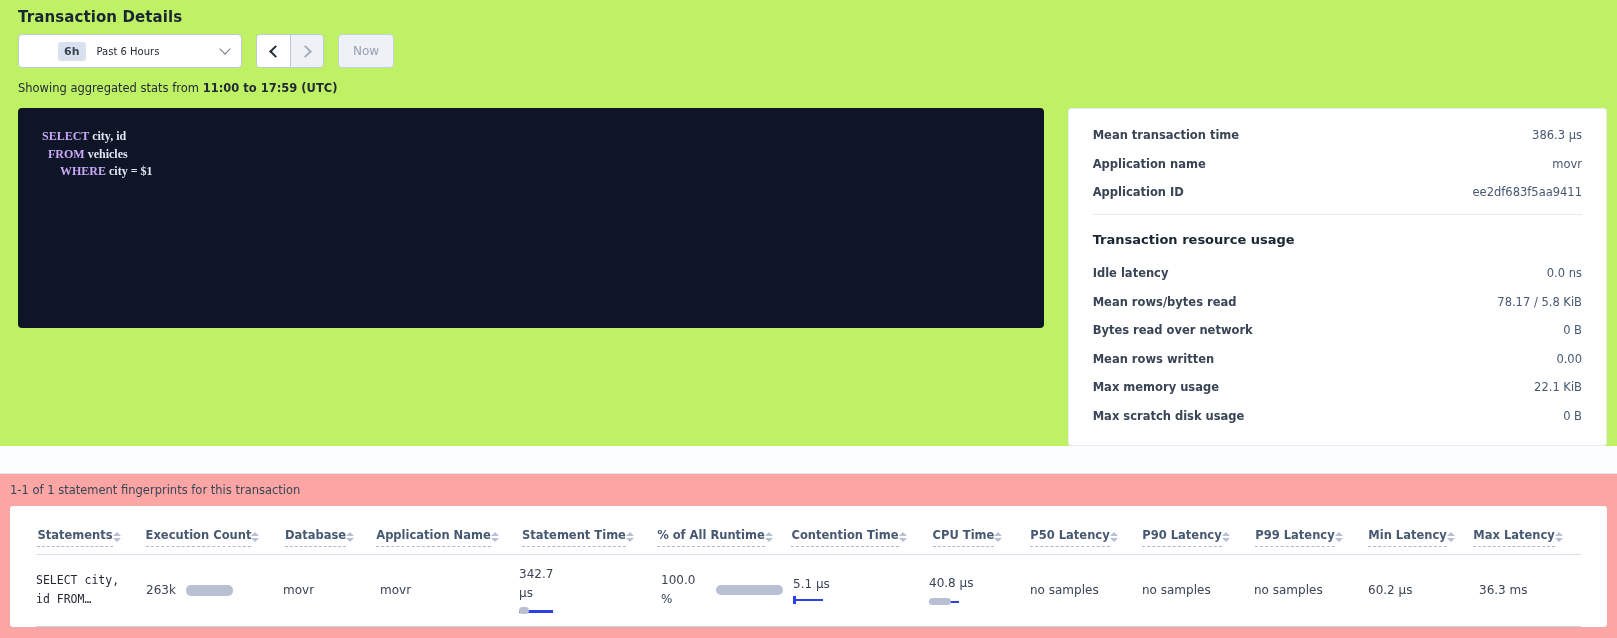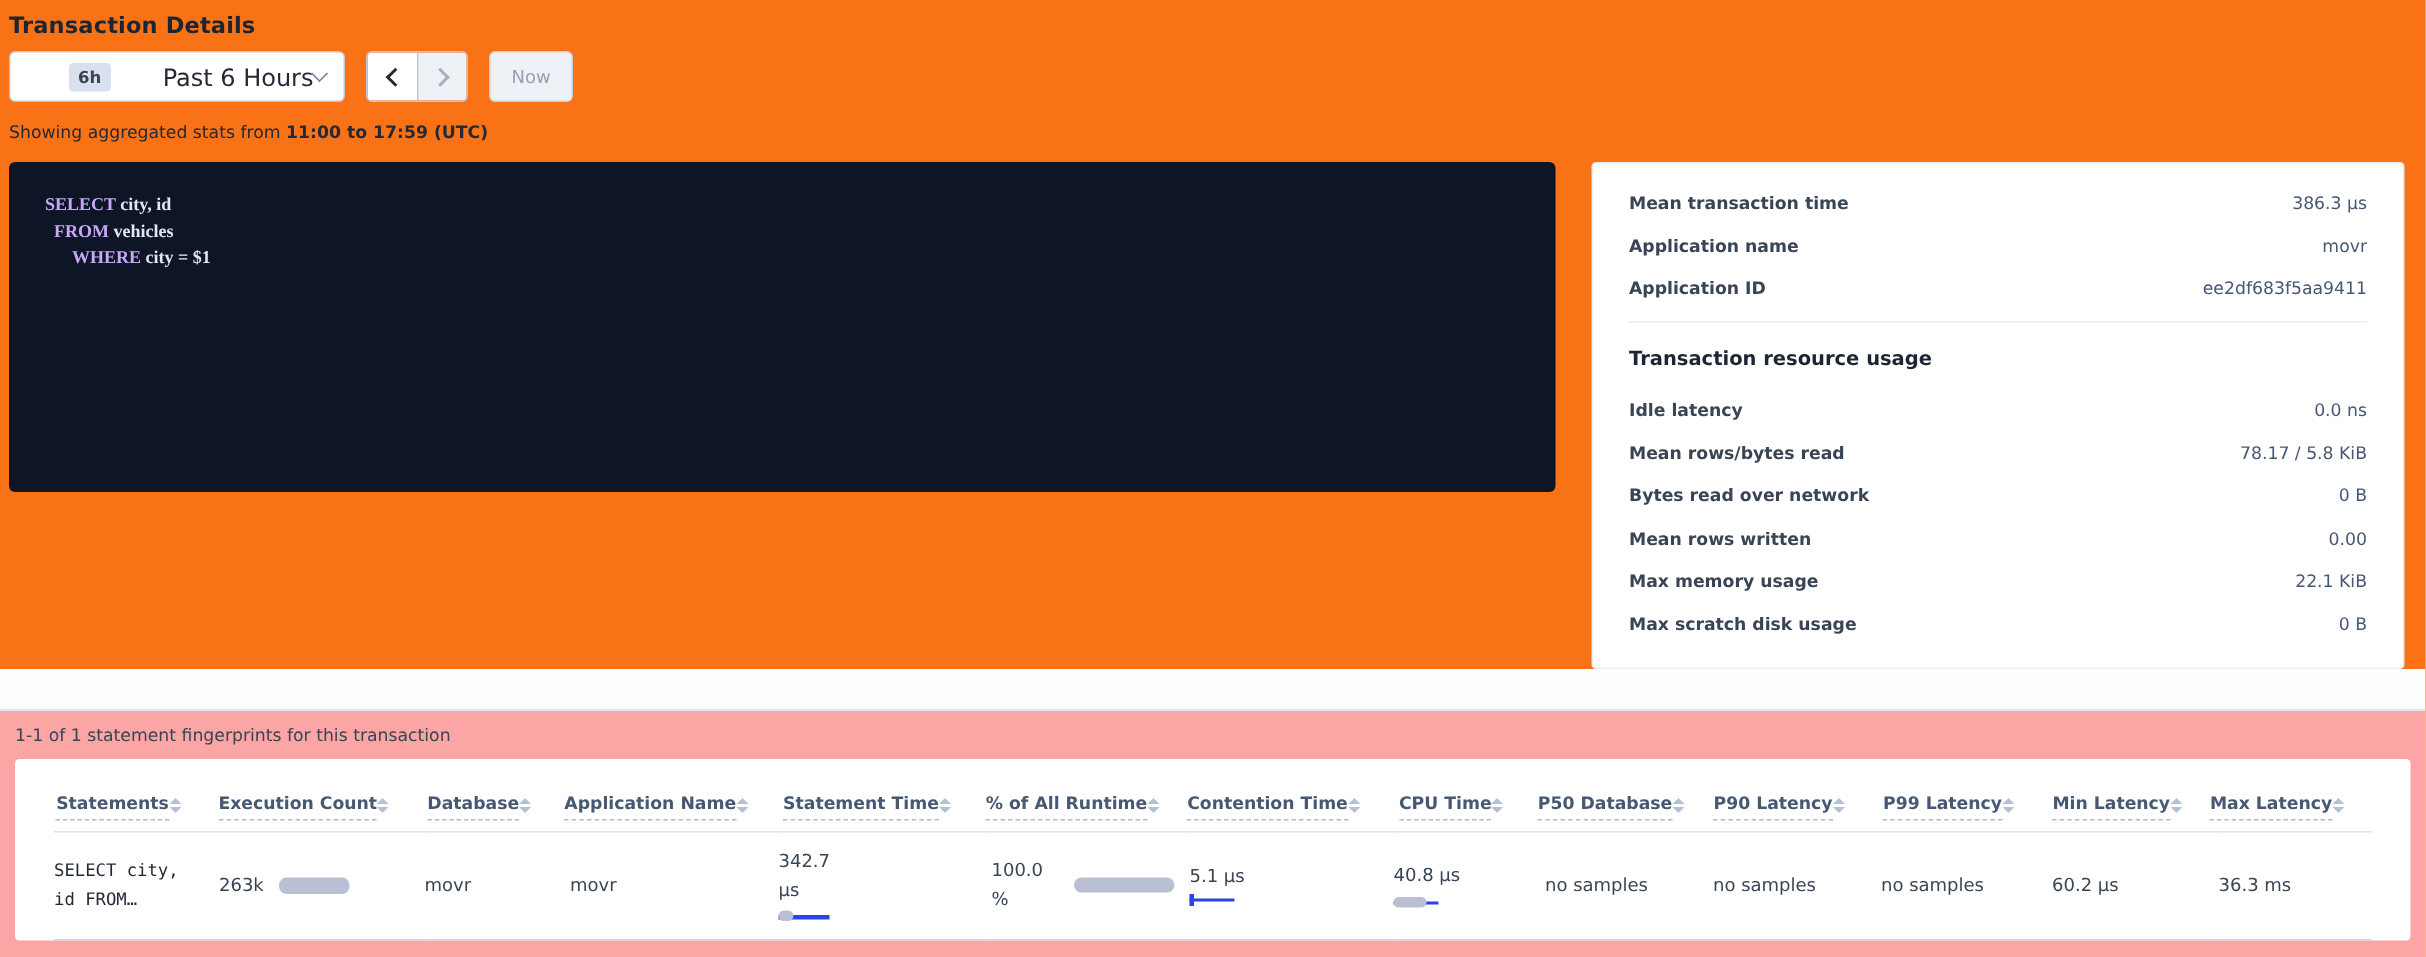--- a/index.html
+++ b/index.html
@@ -6,34 +6,34 @@
   html,body { width:1617px; height:638px; }
   body {
     font-family: "DejaVu Sans", "Liberation Sans", sans-serif;
     color:#394455;
     background:#fcfdfe;
     overflow:hidden;
   }
   .page { width:1617px; height:638px; display:flex; flex-direction:column; }
 
   
-  .upper { background:#f97316; padding:8px 10px 0 6px; }
+  .upper { background:#bef264; padding:8px 10px 0 18px; }
   .page-title { font-size:15px; font-weight:700; color:#1b2533; letter-spacing:0.1px; }
 
   .controls { display:flex; align-items:center; margin-top:8px; }
   .range-dropdown {
     width:224px; height:34px; background:#fff;
     border:1px solid #c0c7d6; border-radius:4px;
     display:flex; align-items:center; padding:0 12px; cursor:pointer;
   }
   .range-badge {
     background:#d9e0ee; color:#394455; font-size:11px; font-weight:700;
     border-radius:3px; padding:3px 6px; margin-right:11px;margin-left:27px;
   }
-  .range-label { font-size:16px; color:#242a35; flex:1;text-align:right; }
+  .range-label { font-size:10px; color:#242a35; flex:1; }
   .chev-down {
     width:8px; height:8px; border-right:1.6px solid #6f7a90; border-bottom:1.6px solid #6f7a90;
     transform:rotate(45deg); margin-top:-4px;
   }
 
   .arrow-group {
     display:flex; margin-left:14px; border:1px solid #c0c7d6; border-radius:4px; overflow:hidden;
     height:34px;
   }
   .arrow-btn { width:33px; height:32px; display:flex; align-items:center; justify-content:center; cursor:pointer; background:#fff; border:none; }
@@ -289,21 +289,21 @@
                 <div class="th-inner">
                   <span class="th-label">CPU Time</span>
                   <span class="sort-icon">
                     <span class="tri-up"></span>
                     <span class="tri-down"></span>
                   </span>
                 </div>
               </th>
             <th>
                 <div class="th-inner">
-                  <span class="th-label">P50 Database</span>
+                  <span class="th-label">P50 Latency</span>
                   <span class="sort-icon">
                     <span class="tri-up"></span>
                     <span class="tri-down"></span>
                   </span>
                 </div>
               </th>
             <th>
                 <div class="th-inner">
                   <span class="th-label">P90 Latency</span>
                   <span class="sort-icon">

